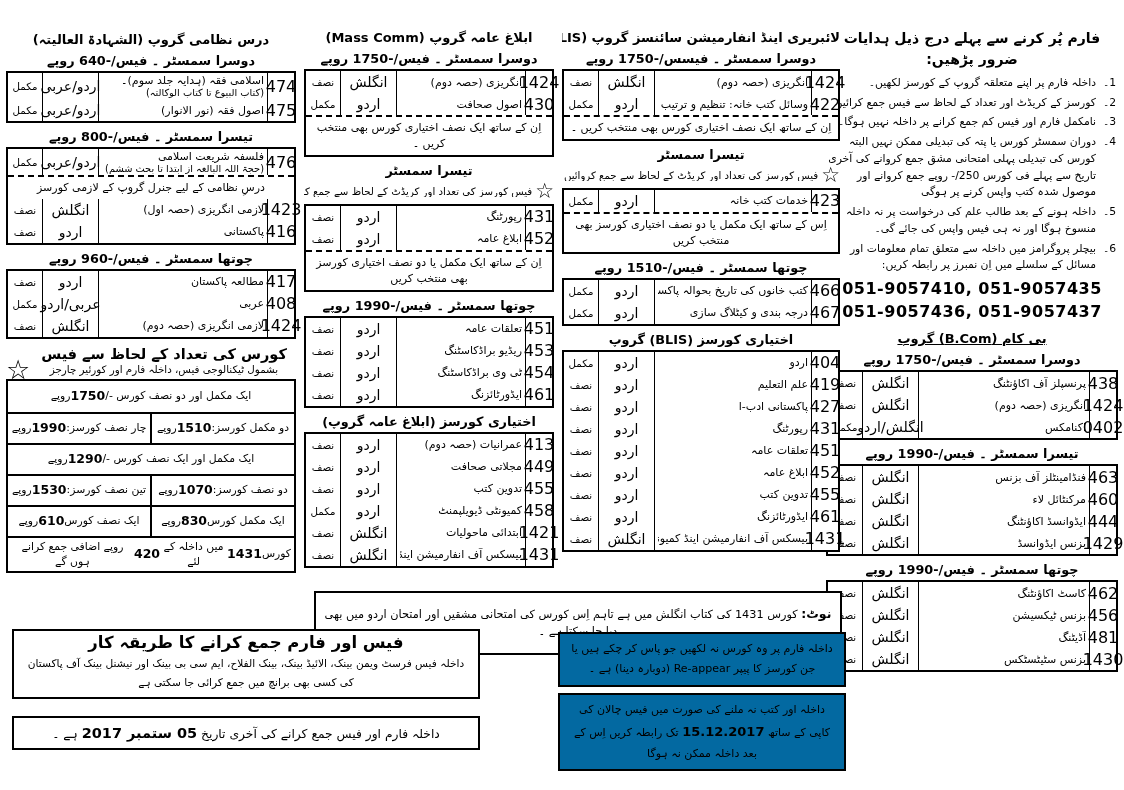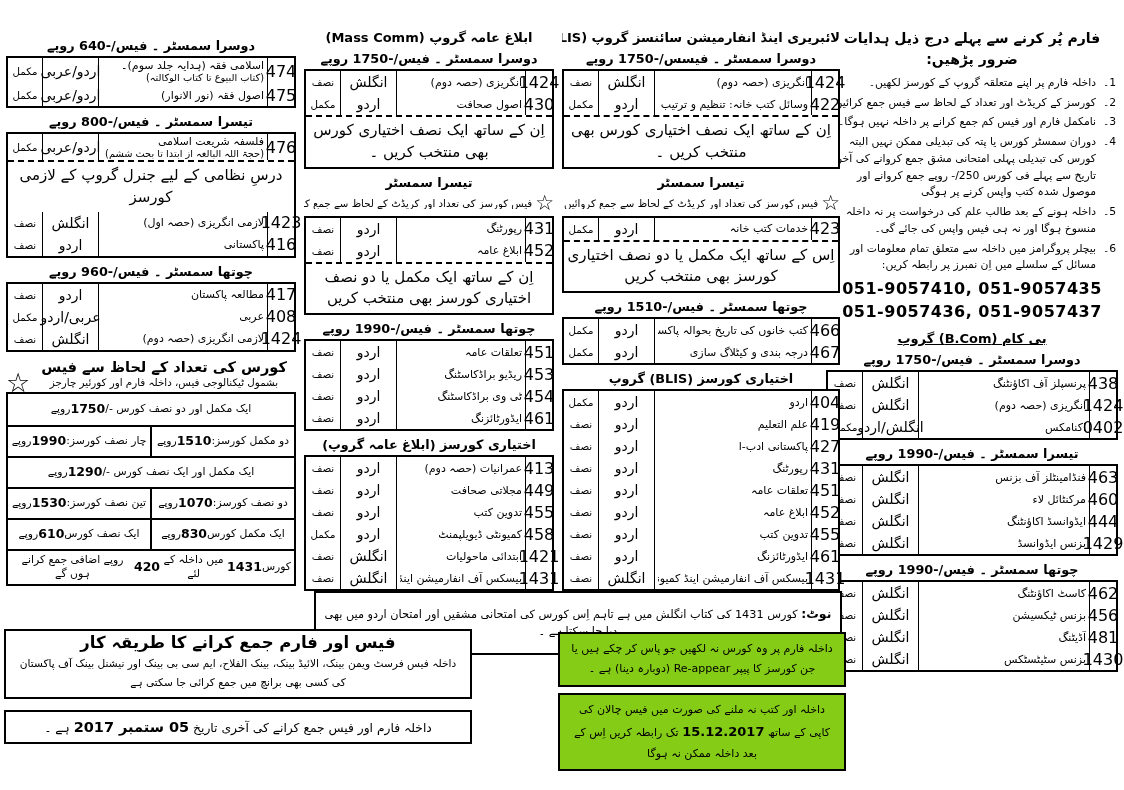--- a/index.html
+++ b/index.html
@@ -30,21 +30,21 @@
   .crow{display:flex;align-items:center;min-height:22px;font-size:11px}
   .cell{padding:1px 3px;align-self:stretch;display:flex;align-items:center;justify-content:center}
   .cell:not(:last-child){border-left:1.5px solid #000}
   .c-code{width:27px;font-size:16px;direction:ltr}
   .c-title{flex:1;justify-content:flex-start;text-align:right;overflow:hidden}
   .c-title .inner{width:100%}
   .tl1,.tl2{white-space:nowrap;overflow:hidden;text-align:right}
   .tl2{font-size:9.8px}
   .c-lang{width:56px;font-size:14px;white-space:nowrap}
   .c-type{width:34px;font-size:10.3px}
-  .tnote{border-top:2px dashed #000;text-align:center;font-size:15px;padding:3px 2px;line-height:1.45}
+  .tnote{border-top:2px dashed #000;text-align:center;font-size:11px;padding:3px 2px;line-height:1.45}
   .star-note{display:flex;align-items:center;gap:3px;font-size:10.2px;margin:0 0 2px}
   .star-glyph{font-size:21px;line-height:1}
   .star-note .txt{flex:1;text-align:center;white-space:nowrap;overflow:hidden}
 
   
   .fee-header{position:relative;text-align:center;margin-top:7px;padding-left:26px}
   .fee-title{font-weight:bold;font-size:14.5px;white-space:nowrap}
   .fee-sub{font-size:10.3px;margin:1px 0 4px;white-space:nowrap}
   .fee-star{position:absolute;left:0;top:10px;font-size:27px}
   .fee-box{border:2px solid #000}
@@ -52,29 +52,29 @@
   .fee-row + .fee-row{border-top:2px solid #000}
   .fee-cell{flex:1;display:flex;align-items:center;justify-content:center;font-size:10.8px;padding:2px 3px;text-align:center;line-height:1.35}
   .fee-cell:not(:last-child){border-left:2px solid #000}
   .fee-cell b{font-size:12.5px}
 
   
   .note-1431{position:absolute;left:314px;top:591px;width:528px;border:2px solid #000;
              text-align:center;font-size:11.3px;padding:12px 8px;background:#fff;line-height:1.5}
   .note-label{font-weight:bold;font-size:12.5px}
 
-  .procedure{position:absolute;left:4px;top:629px;width:468px}
+  .procedure{position:absolute;left:12px;top:629px;width:468px}
   .proc-box{border:2px solid #000;padding:2px 8px 6px;background:#fff}
   .proc-heading{font-weight:bold;font-size:16.5px;text-align:center;margin-bottom:2px}
   .proc-line{font-size:10.6px;line-height:1.75;text-align:center}
-  .deadline-box{border:2px solid #000;margin-top:11px;padding:7px 4px;text-align:center;font-size:12.3px;background:#fff}
+  .deadline-box{border:2px solid #000;margin-top:17px;padding:7px 4px;text-align:center;font-size:12.3px;background:#fff}
   .deadline-date{font-weight:bold;font-size:14.5px}
 
   .mid-boxes{position:absolute;left:558px;top:632px;width:288px}
-  .mid-box{border:2px solid #000;padding:5px 7px;text-align:center;font-size:11px;line-height:1.85;margin-bottom:6px;background:#84cc16}
+  .mid-box{border:2px solid #000;padding:5px 7px;text-align:center;font-size:11px;line-height:1.85;margin-bottom:6px;background:#0369a1}
   .en{direction:ltr;unicode-bidi:embed}
   .date-bold{font-weight:bold;font-size:13px}
 </style>
 </head>
 <body>
 
 <div class="page" dir="rtl">
 
   <div class="col col-instructions">
     <div class="inst-title">فارم پُر کرنے سے پہلے درج ذیل ہدایات ضرور پڑھیں:</div>
@@ -552,20 +552,21 @@
               </div>
             </div>
             <div class="cell c-lang">انگلش</div>
             <div class="cell c-type">نصف</div>
           </div>
         </div>
       </div>
   </div>
 
   <div class="col col-nizami">
+    <div class="col-title">درسِ نظامی گروپ (الشہادۃ العالیتہ)</div>
     <div>
         <div class="sem-heading">دوسرا سمسٹر ۔  فیس/-640 روپے</div>
         <div class="course-box">
           <div class="crow">
             <div class="cell c-code">474</div>
             <div class="cell c-title">
               <div class="inner">
                 <div class="tl1">اسلامی فقہ (ہدایہ جلد سوم)۔</div>
                 <div class="tl2">(کتاب البیوع تا کتاب الوکالتہ)</div>
               </div>

